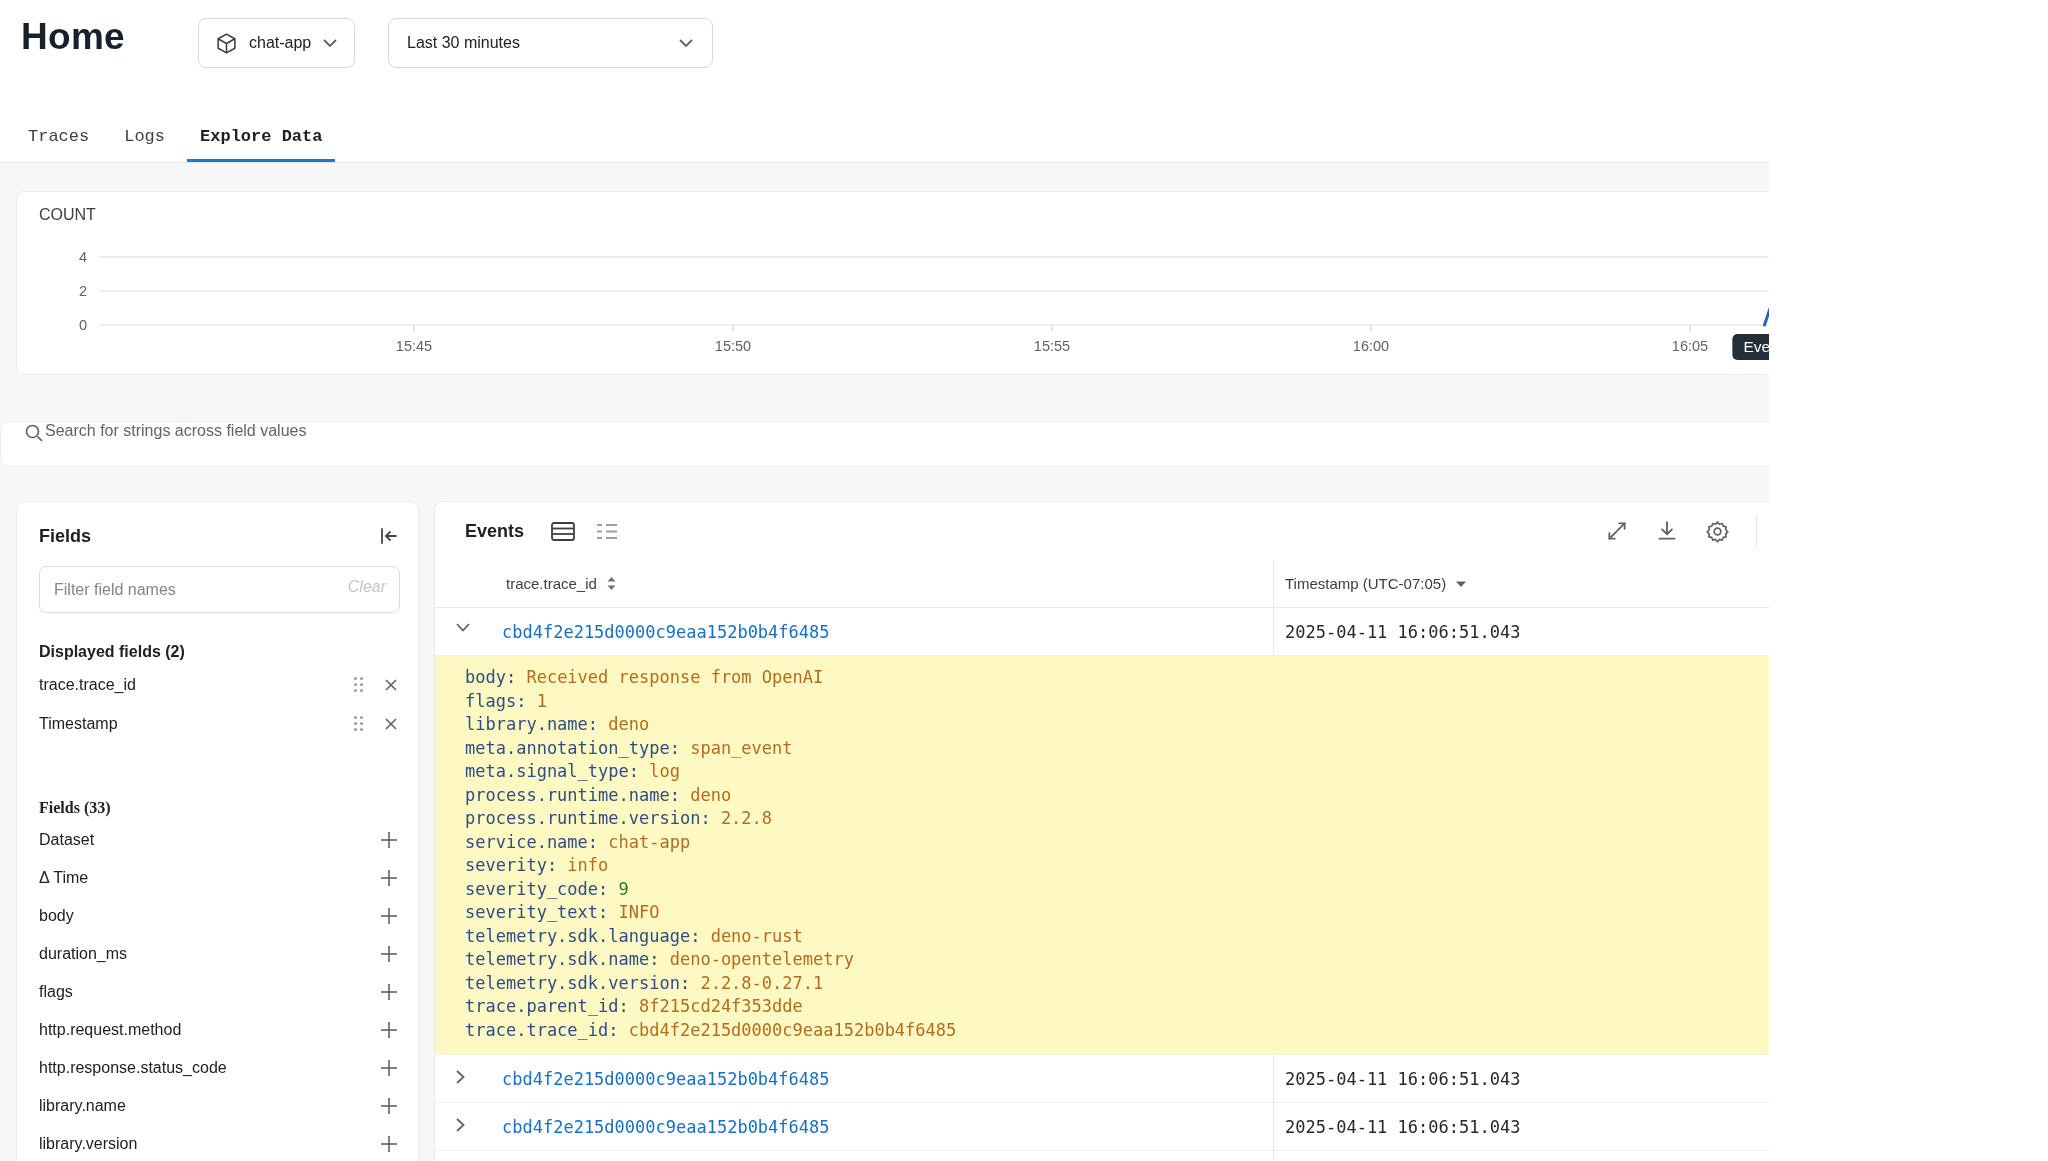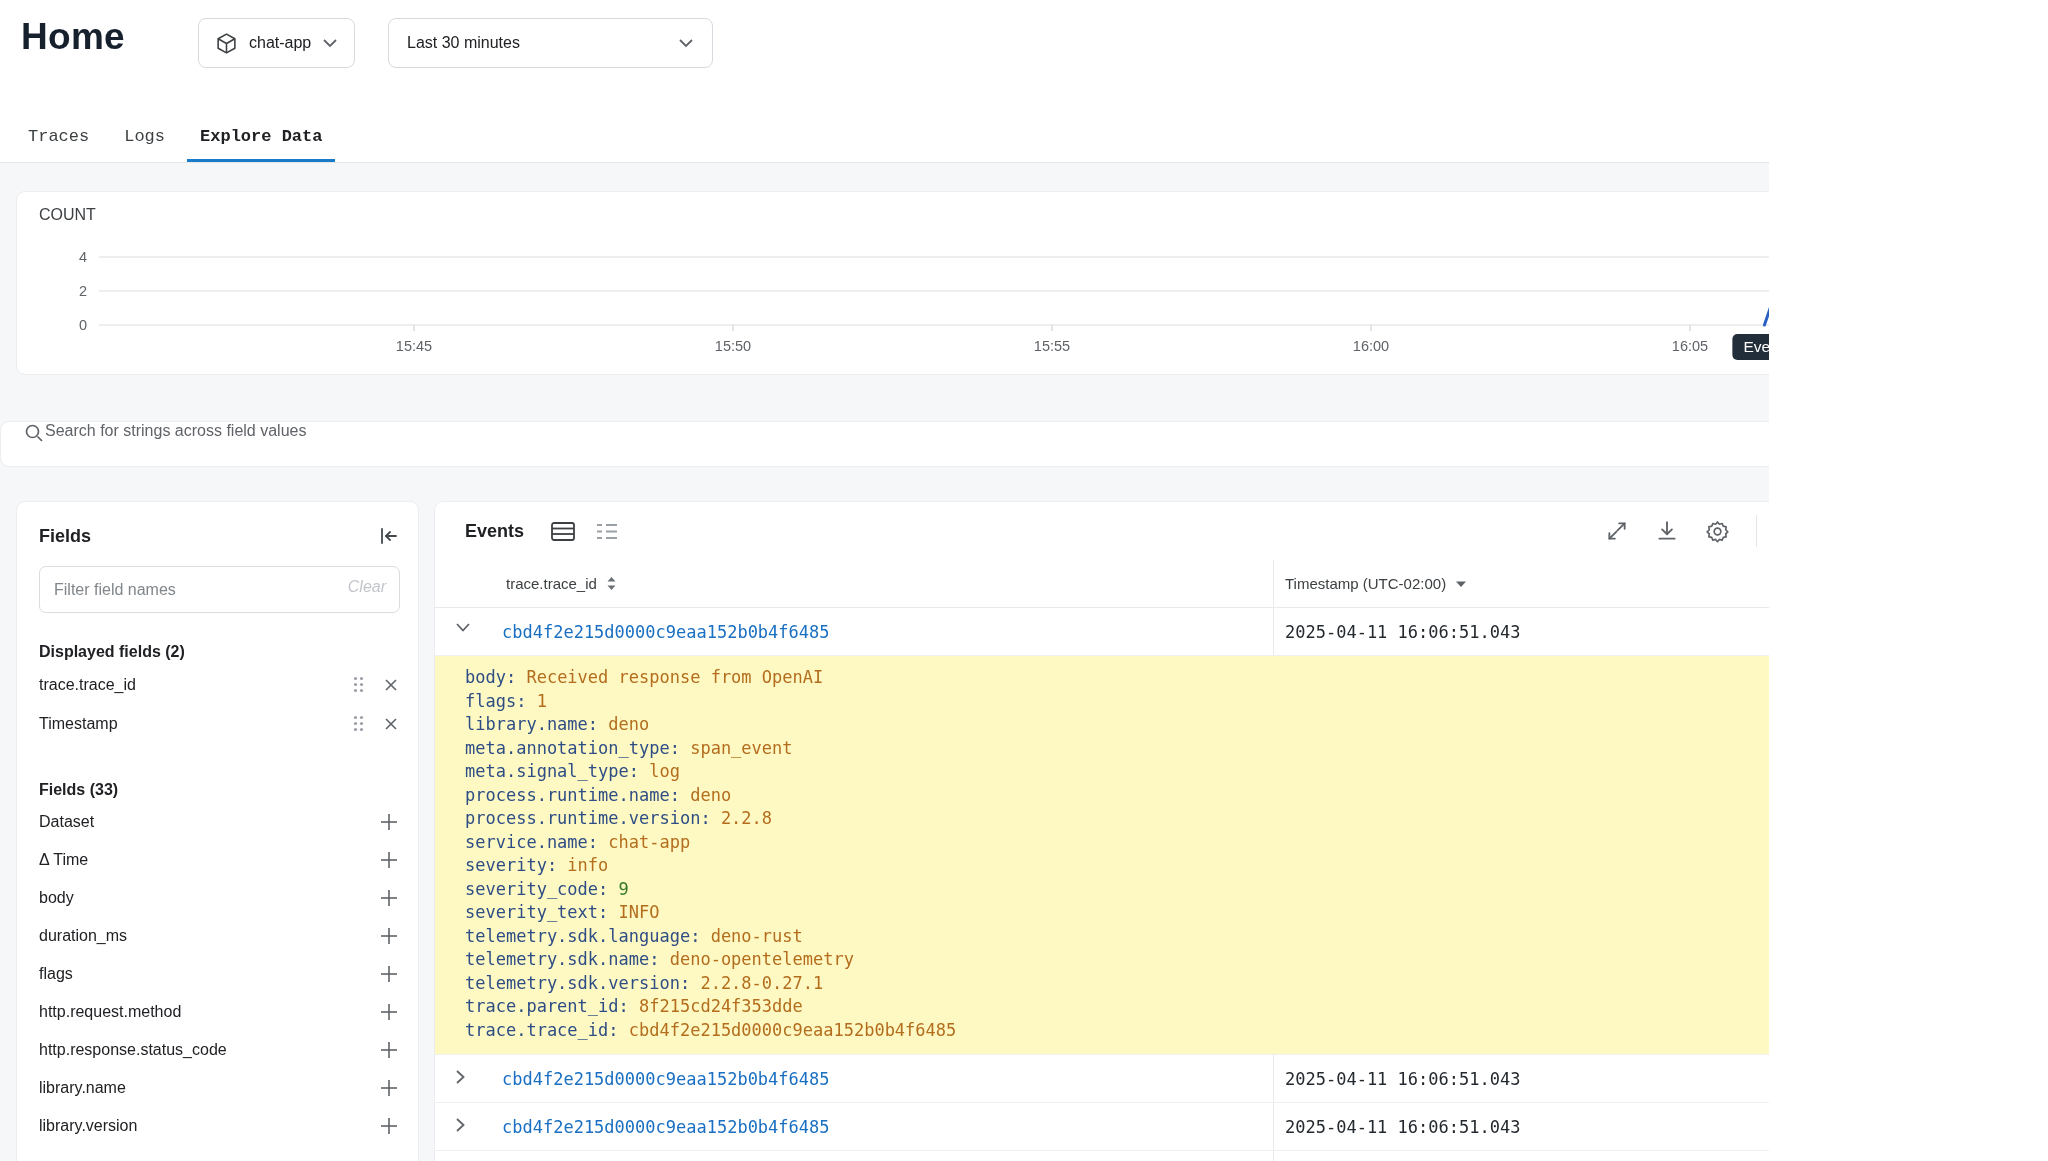--- a/index.html
+++ b/index.html
@@ -44,21 +44,21 @@
   
   .sidebar-card { left:16px; top:501px; width:403px; height:700px; padding:0 18px 0 22px; }
   .sidebar-head { display:flex; align-items:center; justify-content:space-between; margin-top:18px; height:32px; }
   .sidebar-title { font-size:18px; font-weight:700; color:#202124; }
   .filter-wrap { position:relative; margin-top:14px; }
   .filter-input { width:100%; height:47px; border:1px solid #dadce0; border-radius:7px; padding:0 70px 0 14px;
                   font-size:16px; font-family:inherit; color:#202124; outline:none; }
   .filter-input::placeholder { color:#80868b; }
   .clear-btn { position:absolute; right:14px; top:12px; background:none; border:none; font-size:16px; color:#c2c6cb; cursor:pointer; font-family:inherit;font-style:italic; }
   .side-section { font-size:16px; font-weight:700; color:#202124; margin-top:26px; height:26px; display:flex; align-items:center; }
-  .side-section.second { margin-top:34px; }
+  .side-section.second { margin-top:52px;font-family:Liberation Serif, serif; }
   .disp-item, .field-item { display:flex; align-items:center; height:39px; font-size:16px; color:#202124; }
   .field-item { height:38px; }
   .disp-item .nm, .field-item .nm { flex:1; }
   .disp-icons { display:flex; align-items:center; gap:16px; }
 
   
   .events-card { left:434px; top:501px; width:1598px; height:700px; padding:0; overflow:hidden; }
   .ev-toolbar { display:flex; align-items:center; height:58px; padding:0 28px 0 30px; }
   .ev-title { font-size:18px; font-weight:700; color:#202124; margin-right:26px; }
   .view-icons { display:flex; align-items:center; gap:18px; }
@@ -408,21 +408,21 @@
 
     <div class="thead">
       <div class="th c1">
         <span>trace.trace_id</span>
         <svg width="13" height="17" viewBox="0 0 13 17">
             <path d="M2.5 6.5L6.5 2l4 4.5z" fill="#6b7075"></path>
             <path d="M2.5 10.5l4 4.5 4-4.5z" fill="#6b7075"></path>
           </svg>
       </div>
       <div class="th c2">
-        <span>Timestamp (UTC-02:00)</span>
+        <span>Timestamp (UTC-07:05)</span>
         <svg width="12" height="8" viewBox="0 0 12 8">
             <path d="M1 1.5l5 5.5 5-5.5z" fill="#5f6368"></path>
           </svg>
       </div>
     </div>
 
     <div id="events-rows">
     <div class="erow open">
       <span class="rchev">
         <svg class="chev-down" width="16" height="11" viewBox="0 0 16 11" fill="none" stroke="#5f6368" stroke-width="1.8">

